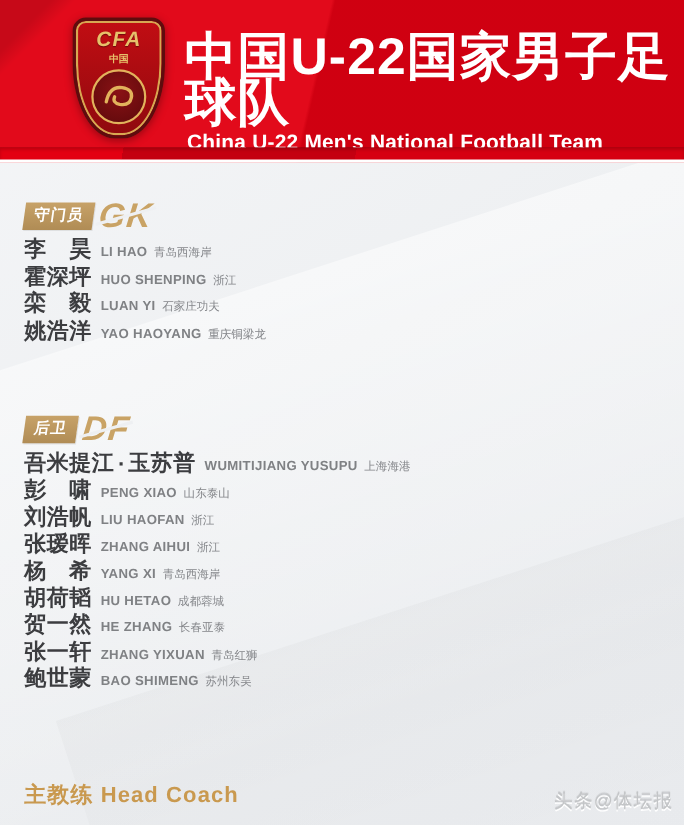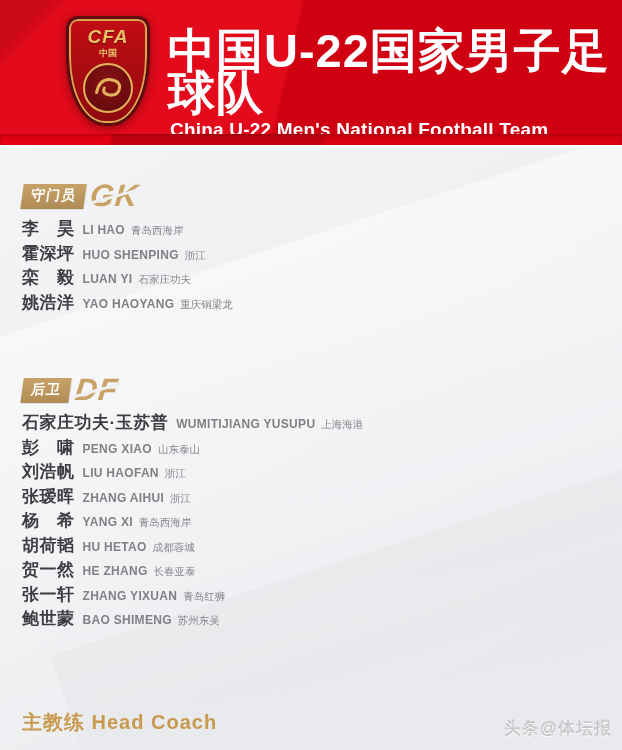--- a/index.html
+++ b/index.html
@@ -40,21 +40,21 @@
   .sec-badge{display:inline-block;background:linear-gradient(#c7a268,#b08c55);
     color:#fff;font-size:14px;font-weight:700;letter-spacing:1px;
     padding:3px 9px 4px;transform:skewX(-8deg);box-shadow:1px 1px 0 rgba(0,0,0,0.08);}
   .sec-letters{position:relative;display:inline-block;margin-left:5px;
     font-style:italic;font-weight:800;font-size:31px;line-height:30px;letter-spacing:1px;
     color:#c9a365;transform:skewX(-6deg);}
   .sec-letters::after{content:'';position:absolute;left:-3px;right:-3px;top:46%;height:3px;
     background:#eef0f2;transform:rotate(-16deg);}
   .players{display:flex;flex-direction:column;}
   .player-row{display:flex;align-items:baseline;white-space:nowrap;margin-bottom:5px;line-height:17.5px;}
-  .p-name{font-size:17px;font-weight:700;color:#3c3d40;letter-spacing:0.5px;}
+  .p-name{font-size:20px;font-weight:700;color:#3c3d40;letter-spacing:0.5px;font-family:Liberation Mono, monospace;}
   .p-pinyin{font-size:12px;font-weight:600;color:#7f8184;margin-left:8px;letter-spacing:0.3px;}
   .p-club{font-size:10.5px;font-weight:500;color:#84868a;margin-left:6px;}
   .sec-gap{margin-top:56px;}
   
   .coach{margin-top:74px;}
   .coach-title{font-size:20px;font-weight:800;color:#c9994f;letter-spacing:1px;}
   
   .bg-diag{position:absolute;width:1000px;height:420px;top:250px;left:-200px;z-index:0;
     background:linear-gradient(rgba(255,255,255,0.5),rgba(255,255,255,0));transform:rotate(-18deg);}
   .bg-diag2{position:absolute;width:700px;height:300px;top:540px;left:80px;z-index:0;
@@ -123,21 +123,21 @@
 </div>
     </div>
 
     <div class="sec-gap">
       <div class="sec-head">
         <span class="sec-badge">后卫</span>
         <span class="sec-letters">DF</span>
       </div>
       <div class="players">
   <div class="player-row">
-    <span class="p-name">石家庄功夫·玉苏普</span>
+    <span class="p-name">吾米提江·玉苏普</span>
     <span class="p-pinyin">WUMITIJIANG YUSUPU</span>
     <span class="p-club">上海海港</span>
   </div>
 
   <div class="player-row">
     <span class="p-name">彭　啸</span>
     <span class="p-pinyin">PENG XIAO</span>
     <span class="p-club">山东泰山</span>
   </div>
 

